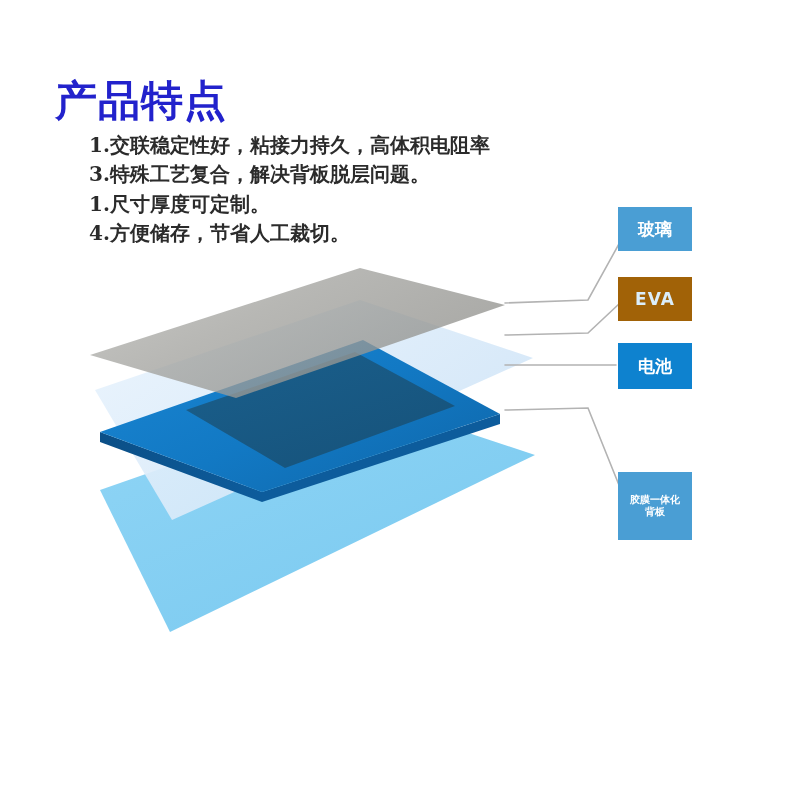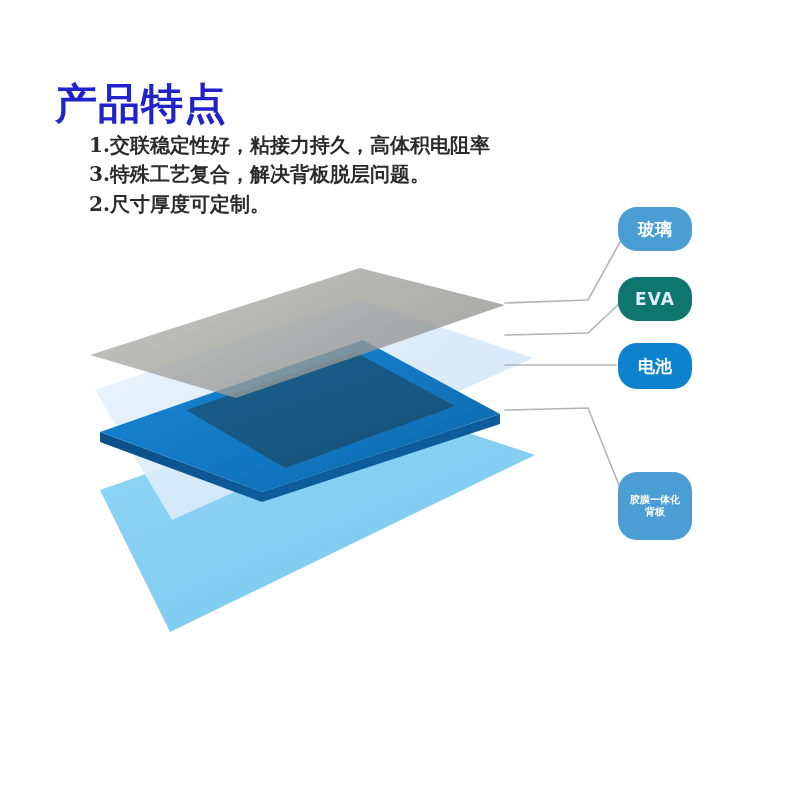--- a/index.html
+++ b/index.html
@@ -19,21 +19,21 @@
   }
 
   
   #text-block {
     position: absolute;
     left: 55px;
     top: 82px;
     width: 520px;
   }
   #page-title {
-    font-family: Liberation Sans, sans-serif;
+    font-family: Liberation Mono, monospace;
     font-size: 42px;
     font-weight: bold;
     color: #2222cc;
     line-height: 1.06;
     letter-spacing: 1px;
     margin: 0 0 4px 0;
     white-space: nowrap;
   }
   .feature-line {
     font-family: "DejaVu Serif", "Liberation Serif", serif;
@@ -59,38 +59,38 @@
   .label-box {
     position: absolute;
     display: flex;
     align-items: center;
     justify-content: center;
     text-align: center;
     box-sizing: border-box;
     font-family: "DejaVu Sans", "Liberation Sans", sans-serif;
     font-weight: bold;
     line-height: 1.18;
-    border-radius: 19px;
   }
   .label-box.lb-1 { left: 618px; top: 207px; width: 74px; height: 44px; font-size: 17px; }
   .label-box.lb-2 { left: 618px; top: 277px; width: 74px; height: 44px; font-size: 17px; letter-spacing: 1px; }
   .label-box.lb-3 { left: 618px; top: 343px; width: 74px; height: 46px; font-size: 17px; }
   .label-box.lb-4 { left: 618px; top: 472px; width: 74px; height: 68px; font-size: 10px; }
   .label-text { display: block; }
 </style>
 </head>
 <body>
 
 <div id="page">
 
   <div id="text-block">
     <div id="page-title">产品特点</div>
     <div class="feature-line">1.交联稳定性好，粘接力持久，高体积电阻率</div>
     <div class="feature-line">3.特殊工艺复合，解决背板脱层问题。</div>
-    <div class="feature-line">2.尺寸厚度可定制。</div>
+    <div class="feature-line">1.尺寸厚度可定制。</div>
+    <div class="feature-line">4.方便储存，节省人工裁切。</div>
   </div>
 
   <svg id="diagram-svg" viewBox="0 0 800 800">
     <defs>
       <linearGradient id="gradGlass" x1="0" y1="0" x2="1" y2="0.6">
         <stop offset="0%" stop-color="#b9b9b5"></stop>
         <stop offset="45%" stop-color="#a3a39f"></stop>
         <stop offset="100%" stop-color="#8f8f8b"></stop>
       </linearGradient>
       <linearGradient id="gradEva" x1="0" y1="0" x2="1" y2="0.7">
@@ -143,21 +143,21 @@
       <path d="M 505,335 L 588,333 L 620,303"></path>
       <path d="M 505,365 L 616,365"></path>
       <path d="M 505,410 L 588,408 L 627,505"></path>
     </g>
   </svg>
 
   <div class="label-box lb-1" style="background:#4a9ed4;color:#ffffff;">
     <span class="label-text">玻璃</span>
   </div>
 
-  <div class="label-box lb-2" style="background:#0f766e;color:#dbeefb;text-align:center;">
+  <div class="label-box lb-2" style="background:#a16207;color:#dbeefb;text-align:center;">
     <span class="label-text">EVA</span>
   </div>
 
   <div class="label-box lb-4" style="background:#4a9ed4;color:#ffffff;">
     <span>
       <span class="label-text">胶膜一体化</span>
       <span class="label-text">背板</span>
     </span>
   </div>
 

